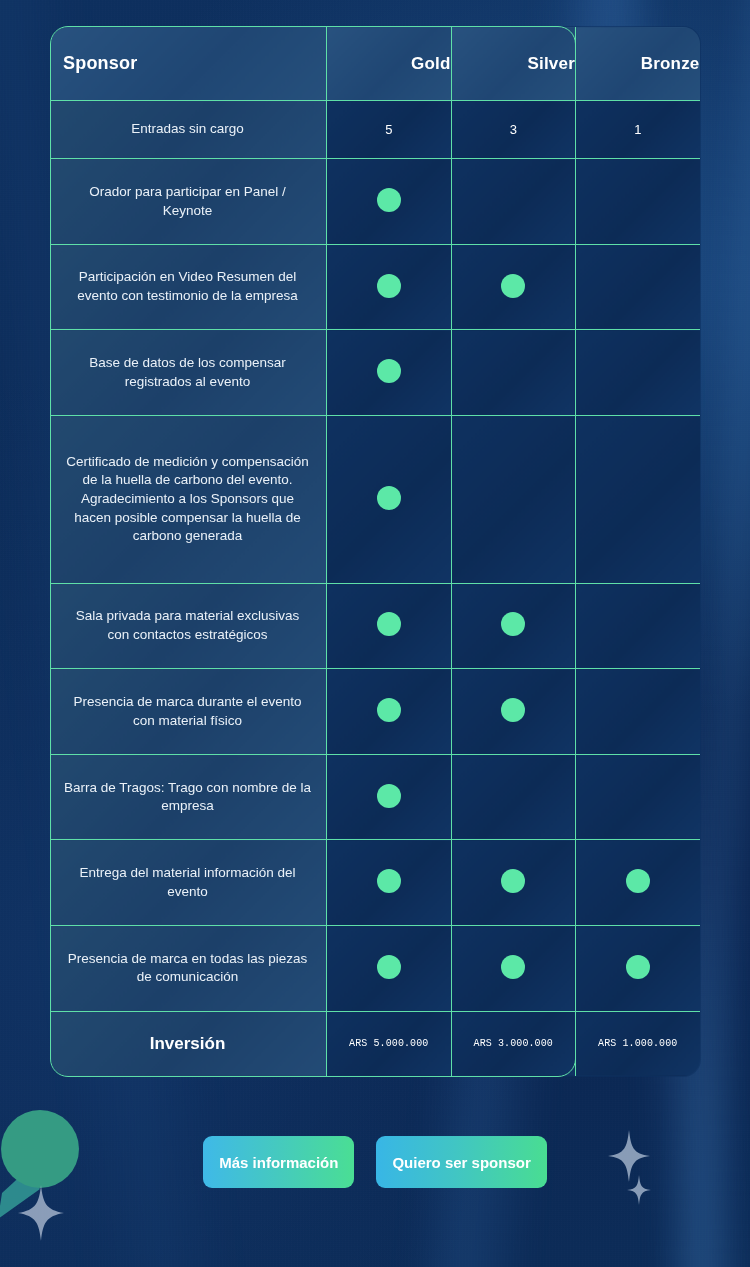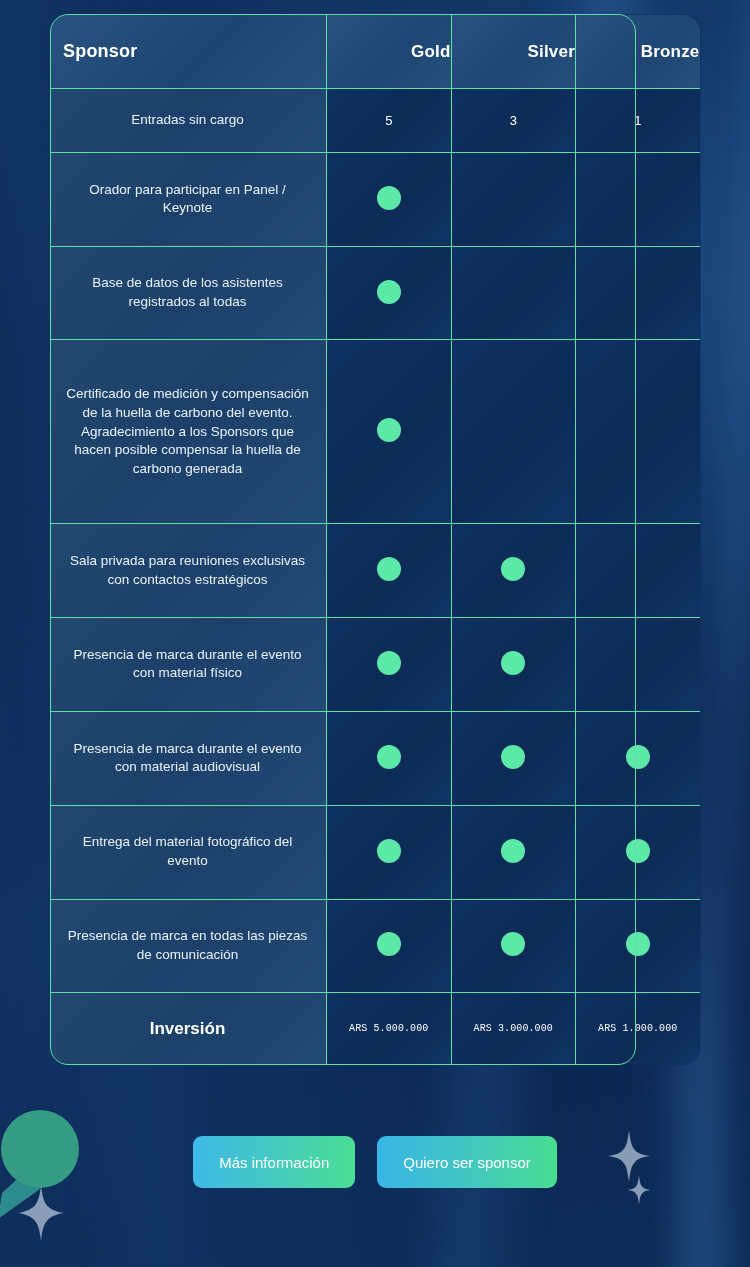--- a/index.html
+++ b/index.html
@@ -69,22 +69,22 @@
     opacity: 0.35;
     background-image:
       repeating-linear-gradient(0deg, rgba(255,255,255,0.018) 0 1px, rgba(0,0,0,0) 1px 2px),
       repeating-linear-gradient(90deg, rgba(255,255,255,0.015) 0 1px, rgba(0,0,0,0) 1px 3px);
   }
 
   
   .table-wrap {
     position: absolute;
     left: 50px;
-    top: 14px;
-    width: 586px;
+    top: 26px;
+    width: 526px;
     height: 1051px;
     z-index: 2;
   }
 
   table.tiers {
     width: 100%;
     height: 100%;
     border-collapse: collapse;
     table-layout: fixed;
     border: 1px solid #5fe0a8;
@@ -170,25 +170,25 @@
     width: 750px;
     display: flex;
     justify-content: center;
     gap: 22px;
     z-index: 3;
   }
   .cta {
     border: none;
     border-radius: 9px;
     height: 52px;
-    padding: 0 26px;
+    padding: 0 16px;
     color: #ffffff;
     font-family: "Liberation Sans", sans-serif;
     font-size: 15px;
-    font-weight: normal;
+    font-weight: bold;
     cursor: pointer;
     background: linear-gradient(90deg, #3fb9e8 0%, #45c9c0 48%, #4ade94 100%);
     white-space: nowrap;
   }
   .cta.secondary {
     background: linear-gradient(90deg, #38b6e6 0%, #41c5c4 46%, #49dd92 100%);
   }
 
   
   .deco { position: absolute; z-index: 1; }
@@ -240,51 +240,57 @@
           <td class="tier num">3</td>
           <td class="tier num">1</td>
         </tr>
         <tr>
           <td class="feature">Orador para participar en Panel / Keynote</td>
           <td class="tier"><span class="dot"></span></td>
           <td class="tier"></td>
           <td class="tier"></td>
         </tr>
         <tr>
-          <td class="feature">Base de datos de los asistentes registrados al todas</td>
+          <td class="feature">Participación en Video Resumen del evento con testimonio de la empresa</td>
+          <td class="tier"><span class="dot"></span></td>
+          <td class="tier"><span class="dot"></span></td>
+          <td class="tier"></td>
+        </tr>
+        <tr>
+          <td class="feature">Base de datos de los compensar registrados al evento</td>
           <td class="tier"><span class="dot"></span></td>
           <td class="tier"></td>
           <td class="tier"></td>
         </tr>
         <tr>
           <td class="feature">Certificado de medición y compensación de la huella de carbono del evento. Agradecimiento a los Sponsors que hacen posible compensar la huella de carbono generada</td>
           <td class="tier"><span class="dot"></span></td>
           <td class="tier"></td>
           <td class="tier"></td>
         </tr>
         <tr>
-          <td class="feature">Sala privada para reuniones exclusivas con contactos estratégicos</td>
+          <td class="feature">Sala privada para material exclusivas con contactos estratégicos</td>
           <td class="tier"><span class="dot"></span></td>
           <td class="tier"><span class="dot"></span></td>
           <td class="tier"></td>
         </tr>
         <tr>
           <td class="feature">Presencia de marca durante el evento con material físico</td>
           <td class="tier"><span class="dot"></span></td>
           <td class="tier"><span class="dot"></span></td>
           <td class="tier"></td>
         </tr>
         <tr>
-          <td class="feature">Presencia de marca durante el evento con material audiovisual</td>
-          <td class="tier"><span class="dot"></span></td>
-          <td class="tier"><span class="dot"></span></td>
-          <td class="tier"><span class="dot"></span></td>
-        </tr>
-        <tr>
-          <td class="feature">Entrega del material fotográfico del evento</td>
+          <td class="feature">Barra de Tragos: Trago con nombre de la empresa</td>
+          <td class="tier"><span class="dot"></span></td>
+          <td class="tier"></td>
+          <td class="tier"></td>
+        </tr>
+        <tr>
+          <td class="feature">Entrega del material información del evento</td>
           <td class="tier"><span class="dot"></span></td>
           <td class="tier"><span class="dot"></span></td>
           <td class="tier"><span class="dot"></span></td>
         </tr>
         <tr>
           <td class="feature">Presencia de marca en todas las piezas de comunicación</td>
           <td class="tier"><span class="dot"></span></td>
           <td class="tier"><span class="dot"></span></td>
           <td class="tier"><span class="dot"></span></td>
         </tr>

